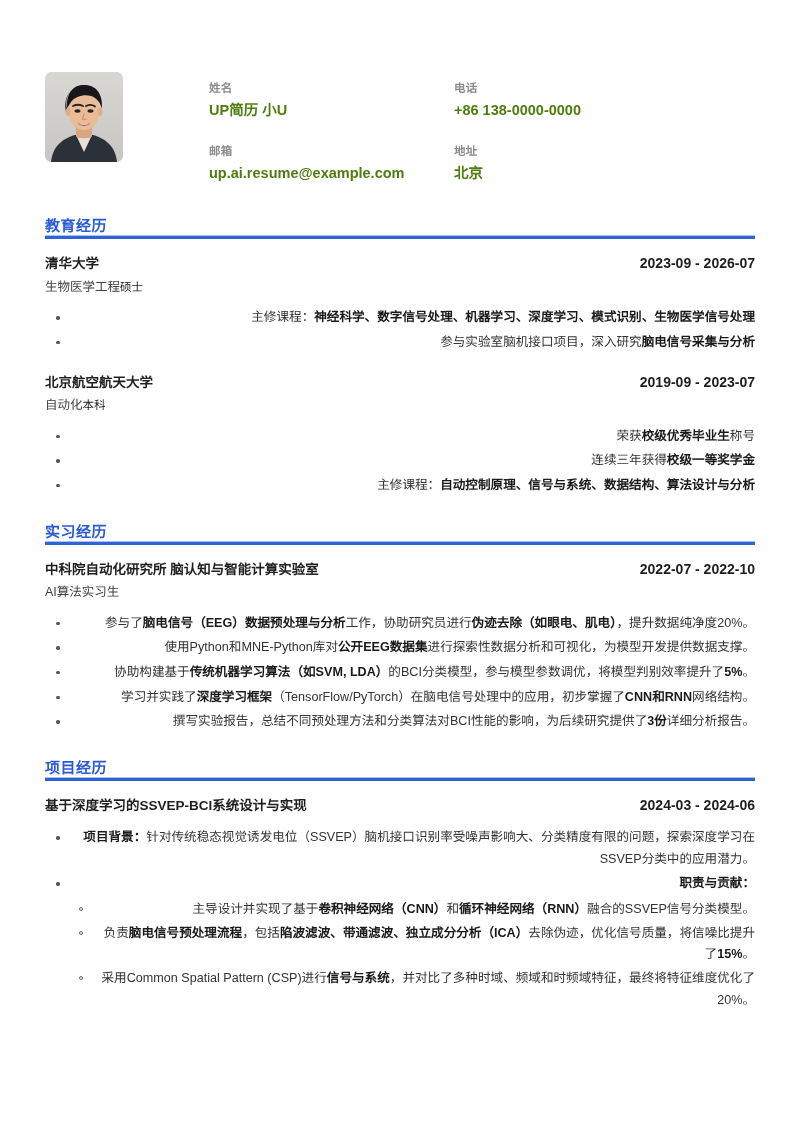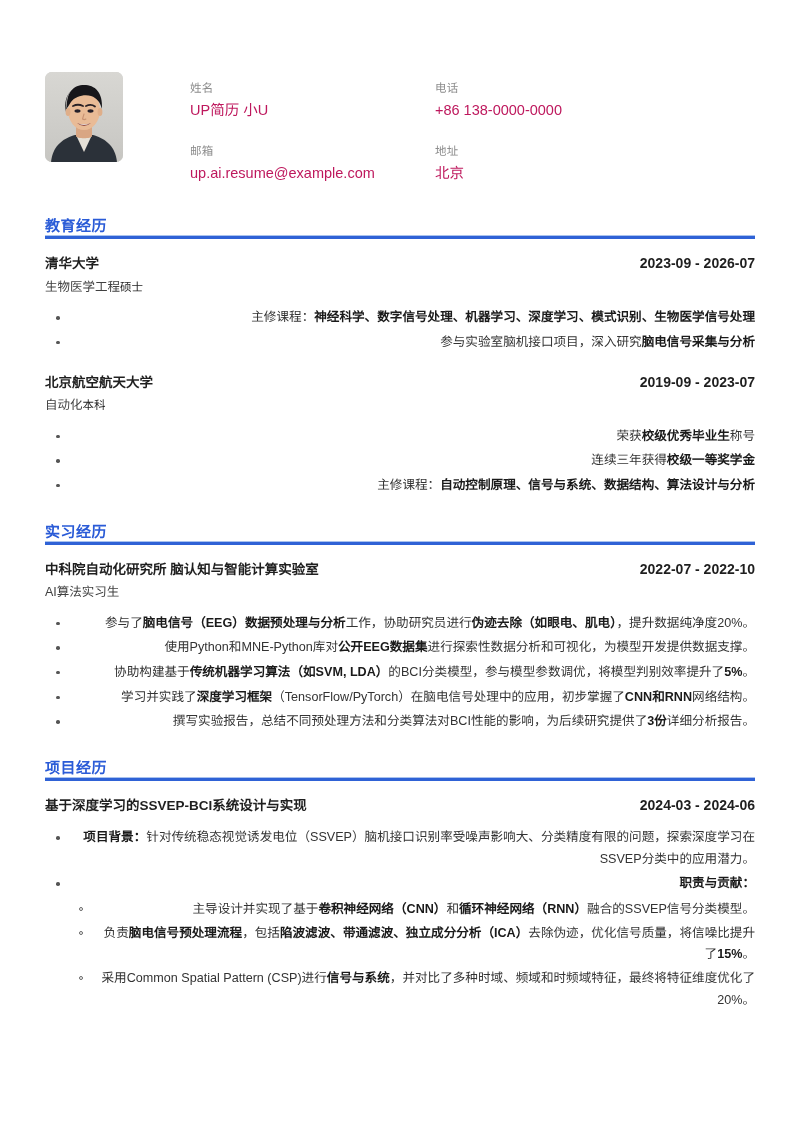--- a/index.html
+++ b/index.html
@@ -44,37 +44,38 @@
     border-radius: 7px;
     overflow: hidden;
     background: #cdcdca;
     position: relative;
     display: block;
   }
   .photo svg { display:block; width:100%; height:100%; }
 
   .contact-grid {
     flex: 1 1 auto;
-    margin-left: 67px;
+    margin-left: 86px;
     display: grid;
     grid-template-columns: 245px 1fr;
     grid-row-gap: 22px;
     padding-top: 8px;
+    font-weight: bold;
   }
   .contact-cell {}
   .contact-label {
     font-size: 11.5px;
     color: #8c8c8c;
     line-height: 1.4;
     margin-bottom: 5px;
     letter-spacing: .2px;
   }
   .contact-value {
     font-size: 14.5px;
-    color: #be185d;
+    color: #4d7c0f;
     line-height: 1.35;
   }
 
   
   .section {
     margin-top: 26px;
   }
   .section.first { margin-top: 34px; }
   .section-title {
     font-size: 15px;

